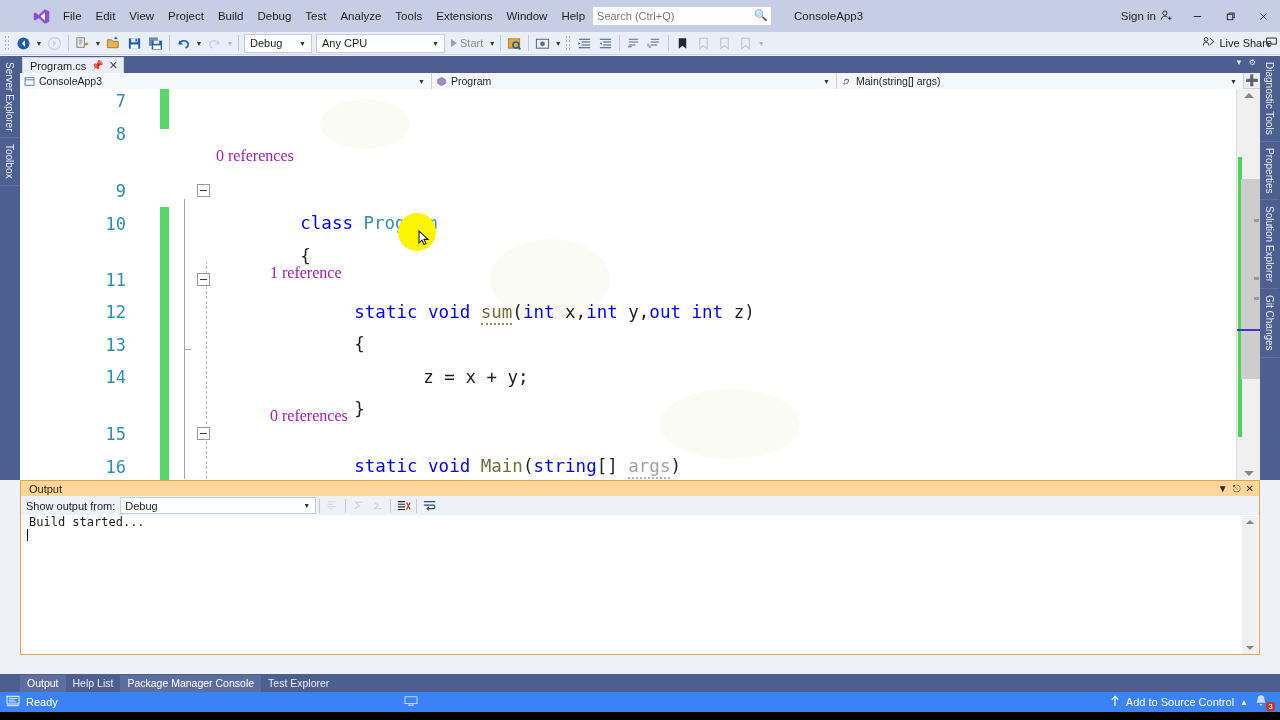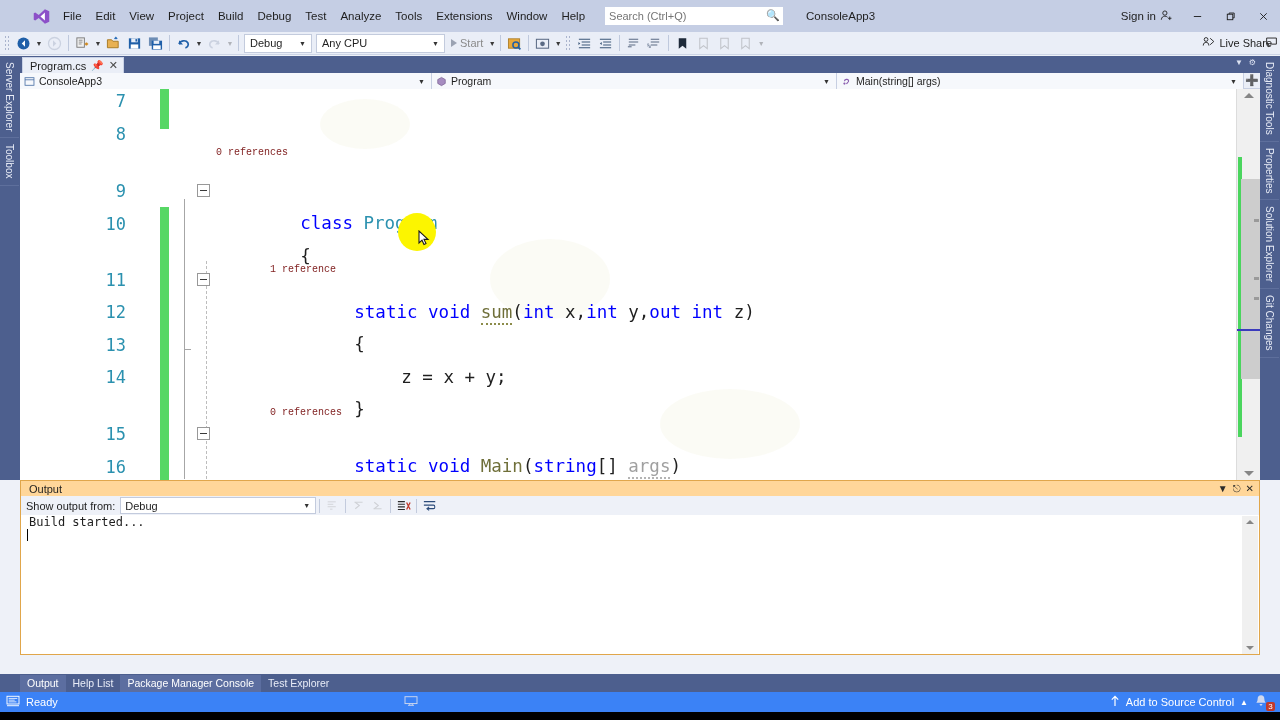--- a/index.html
+++ b/index.html
@@ -27,21 +27,21 @@
     display: flex; align-items: center; justify-content: center;
   }
   .vs-logo svg { display: block; }
   .menubar { display: flex; align-items: center; height: 32px; }
   .menu-item {
     font-size: 11.5px; color: #1e1e1e;
     padding: 4px 7px; line-height: 14px;
     white-space: nowrap; cursor: default;
   }
   .search-box {
-    margin-left: 12px;
+    margin-left: 0;
     width: 180px; height: 20px;
     background: #ffffff;
     border: 1px solid #c5cee4;
     display: flex; align-items: center;
     padding: 0 4px;
     position: relative;
   }
   .search-box input {
     border: none; outline: none; background: transparent;
     font-family: "Liberation Sans", sans-serif;
@@ -240,22 +240,22 @@
   }
   .code-text {
     position: absolute;
     font-family: "DejaVu Sans Mono", monospace;
     font-size: 17.5px;
     white-space: pre;
     line-height: 32px;
   }
   .codelens {
     position: absolute;
-    font-family: Liberation Mono, monospace;
-    font-size: 10px; color: #7f1d1d;
+    font-family: Liberation Serif, serif;
+    font-size: 16px; color: #a21caf;
     white-space: pre;
   }
   .k  { color: #0000ff; }     
   .id { color: #1f1f1f; }     
   .ty { color: #2b91af; }     
   .mn { color: #6f6f39; }     
   .gr { color: #a0a0a0; }     
   .pn { color: #1f1f1f; }     
   .squig {
     border-bottom: 2px dotted #8c8c4a;
@@ -780,21 +780,21 @@
       <div class="ln-row" style="top:207px;">
         <div class="ln-num">12</div>
       </div>
       <div class="code-text" style="left:250px;top:207px;">
         <span class="pn">{</span>
       </div>
 
       <div class="ln-row" style="top:240px;">
         <div class="ln-num">13</div>
       </div>
-      <div class="code-text" style="left:297px;top:240px;">
+      <div class="code-text" style="left:319px;top:240px;">
         <span class="id">z = x + y;</span>
       </div>
 
       <div class="ln-row" style="top:272px;">
         <div class="ln-num">14</div>
       </div>
       <div class="code-text" style="left:250px;top:272px;">
         <span class="pn">}</span>
       </div>
 

